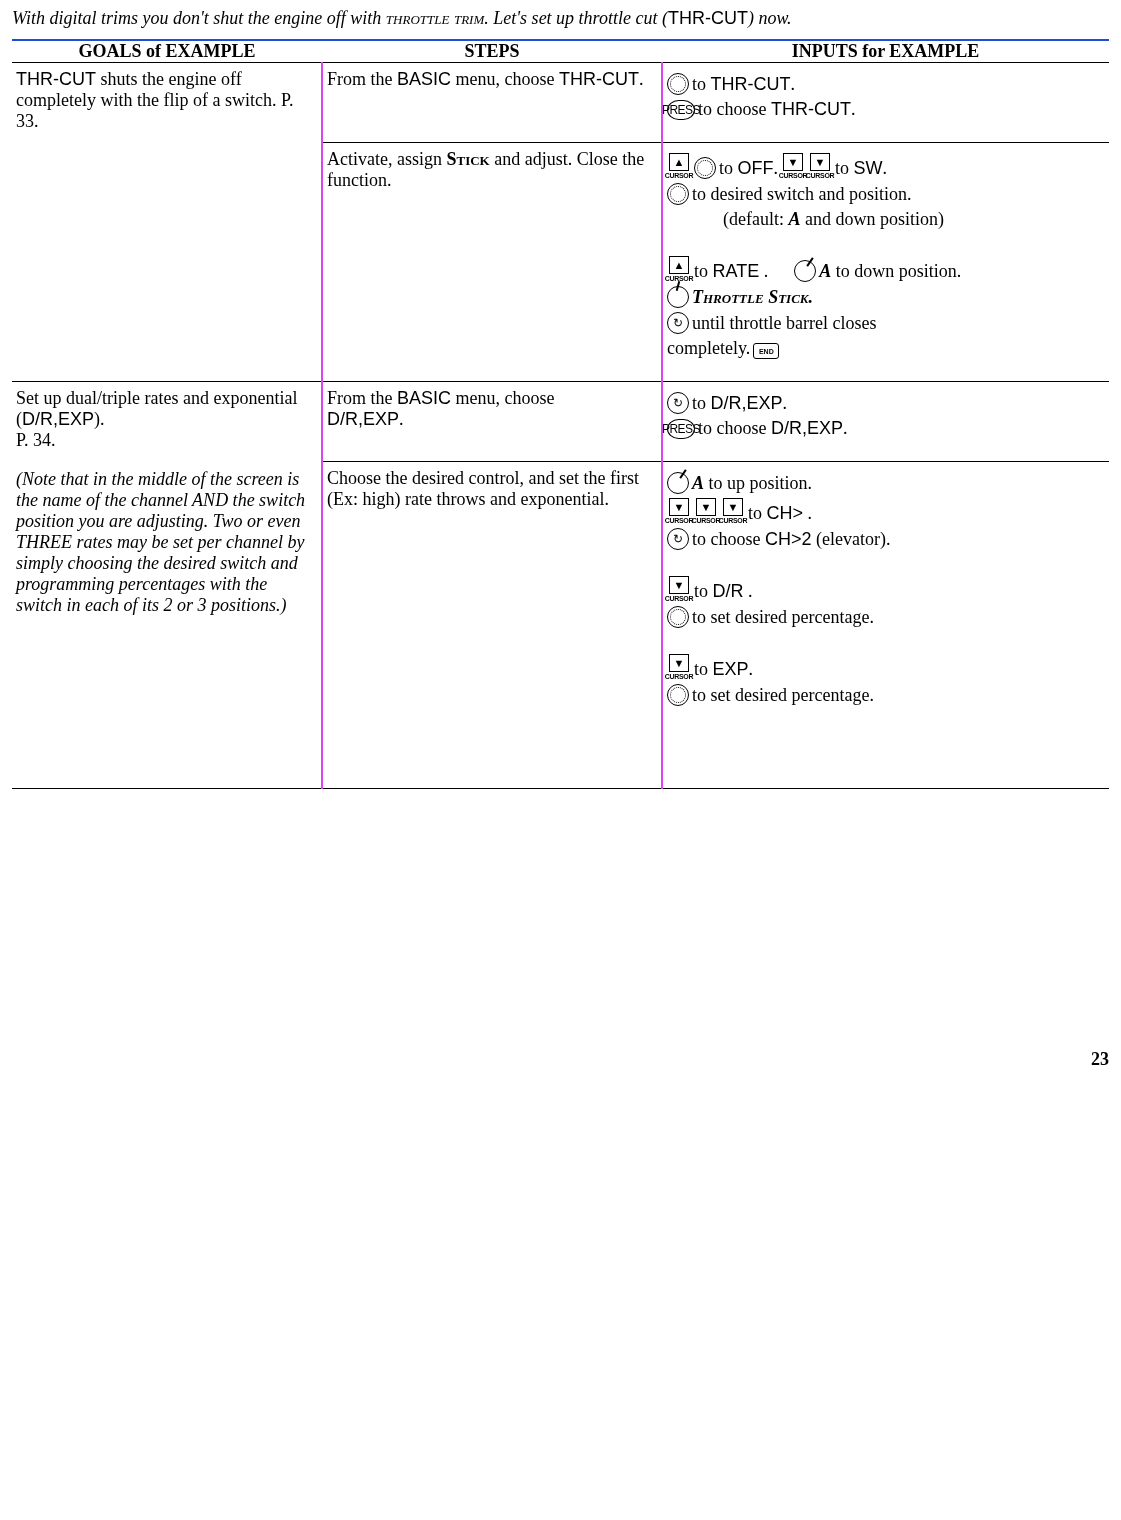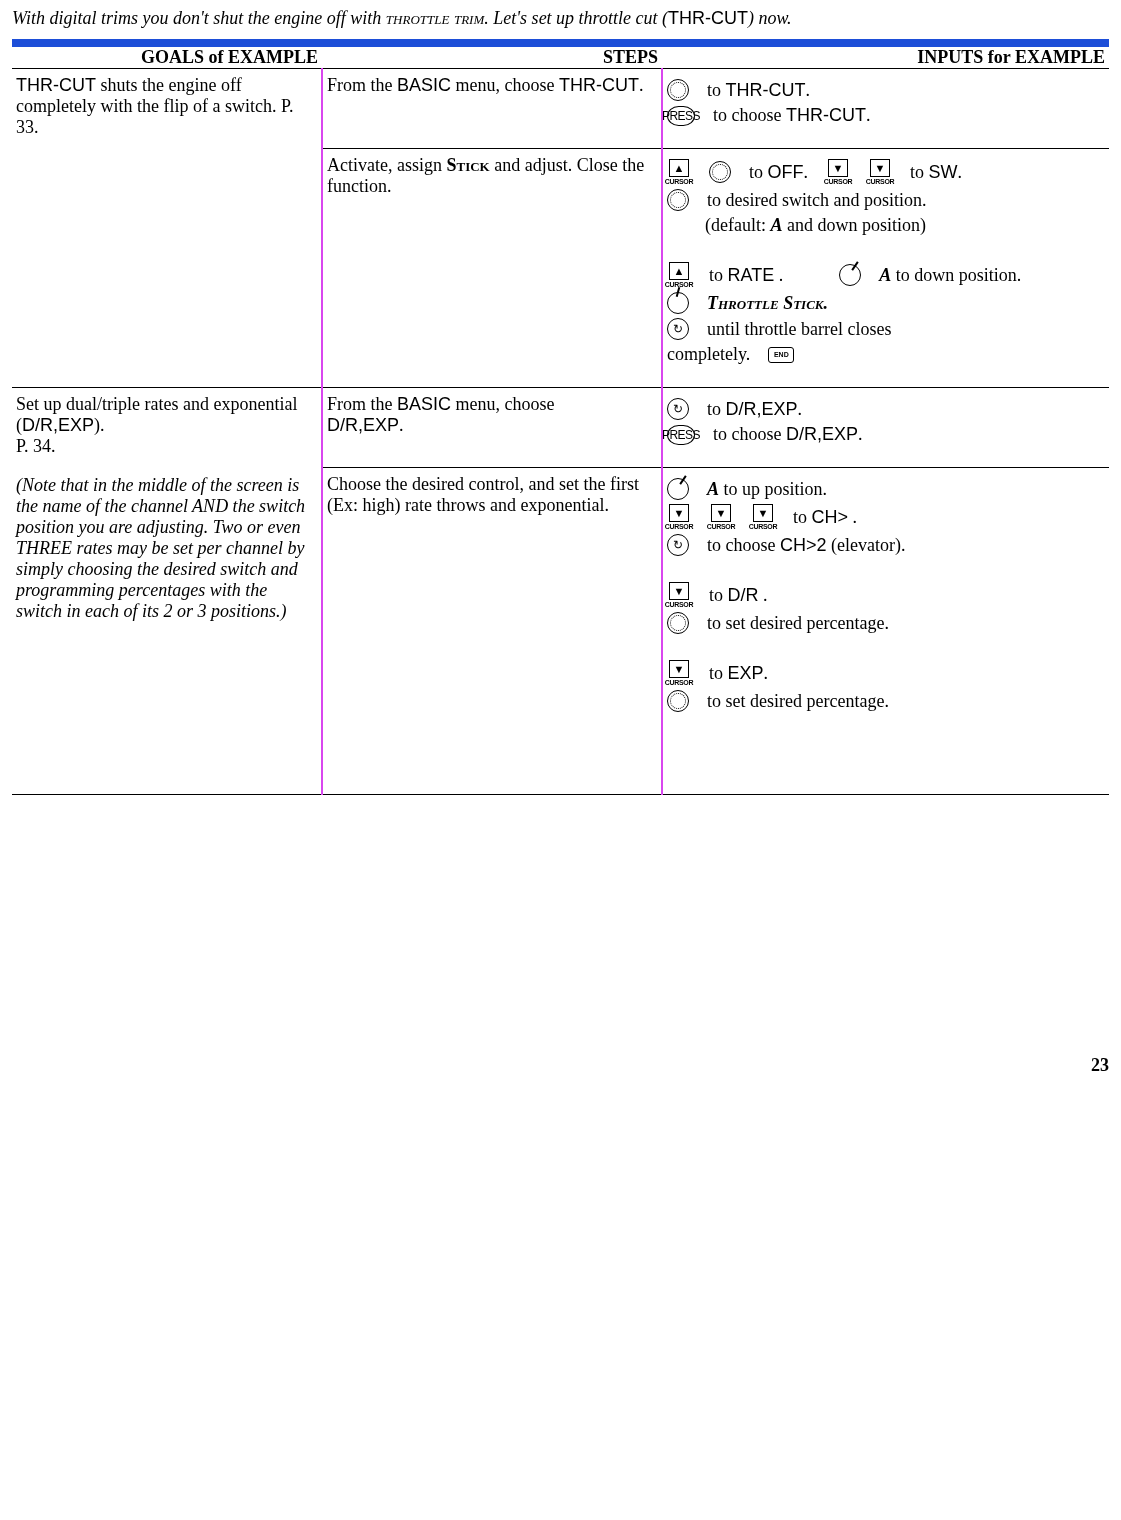--- a/index.html
+++ b/index.html
@@ -13,42 +13,42 @@
   }
   .intro { font-style: italic; margin-bottom: 10px; }
   .intro .sc { font-variant: small-caps; font-style: italic; font-weight: normal; }
   .intro .mono { font-family: Arial, Helvetica, sans-serif; font-style: normal; }
   table.main {
     border-collapse: collapse;
     width: 100%;
     table-layout: fixed;
   }
   table.main th {
-    text-align: right;
+    text-align: center;
     font-weight: bold;
-    border-top: 8px solid #1d4ed8;
+    border-top: 2px solid #1d4ed8;
     border-bottom: 1px solid #000;
     padding: 0 4px;
   }
   table.main td {
     padding: 6px 4px 18px 4px;
     vertical-align: top;
     border-right: 2px solid #d946ef;
     border-bottom: 1px solid #000;
   }
   table.main td:last-child { border-right: none; }
   .col-goals { width: 310px; }
   .col-steps { width: 340px; }
   .col-inputs { }
   .mono { font-family: Arial, Helvetica, sans-serif; }
   .scaps { font-variant: small-caps; font-weight: bold; }
   .note { font-style: italic; }
-  .inputs-line { margin: 4px 0; display: flex; align-items: center; flex-wrap: wrap; gap: 4px 18px; }
+  .inputs-line { margin: 4px 0; display: flex; align-items: flex-end; flex-wrap: wrap; gap: 4px 3px; }
   .inputs-line .txt { display:inline; }
-  .indent { margin-left: 38px; }
+  .indent { margin-left: 56px; }
   .icon {
     display: inline-flex;
     align-items: center;
     justify-content: center;
     vertical-align: middle;
     font-size: 11px;
     line-height: 1;
   }
   .dial {
     width: 20px; height: 20px;

